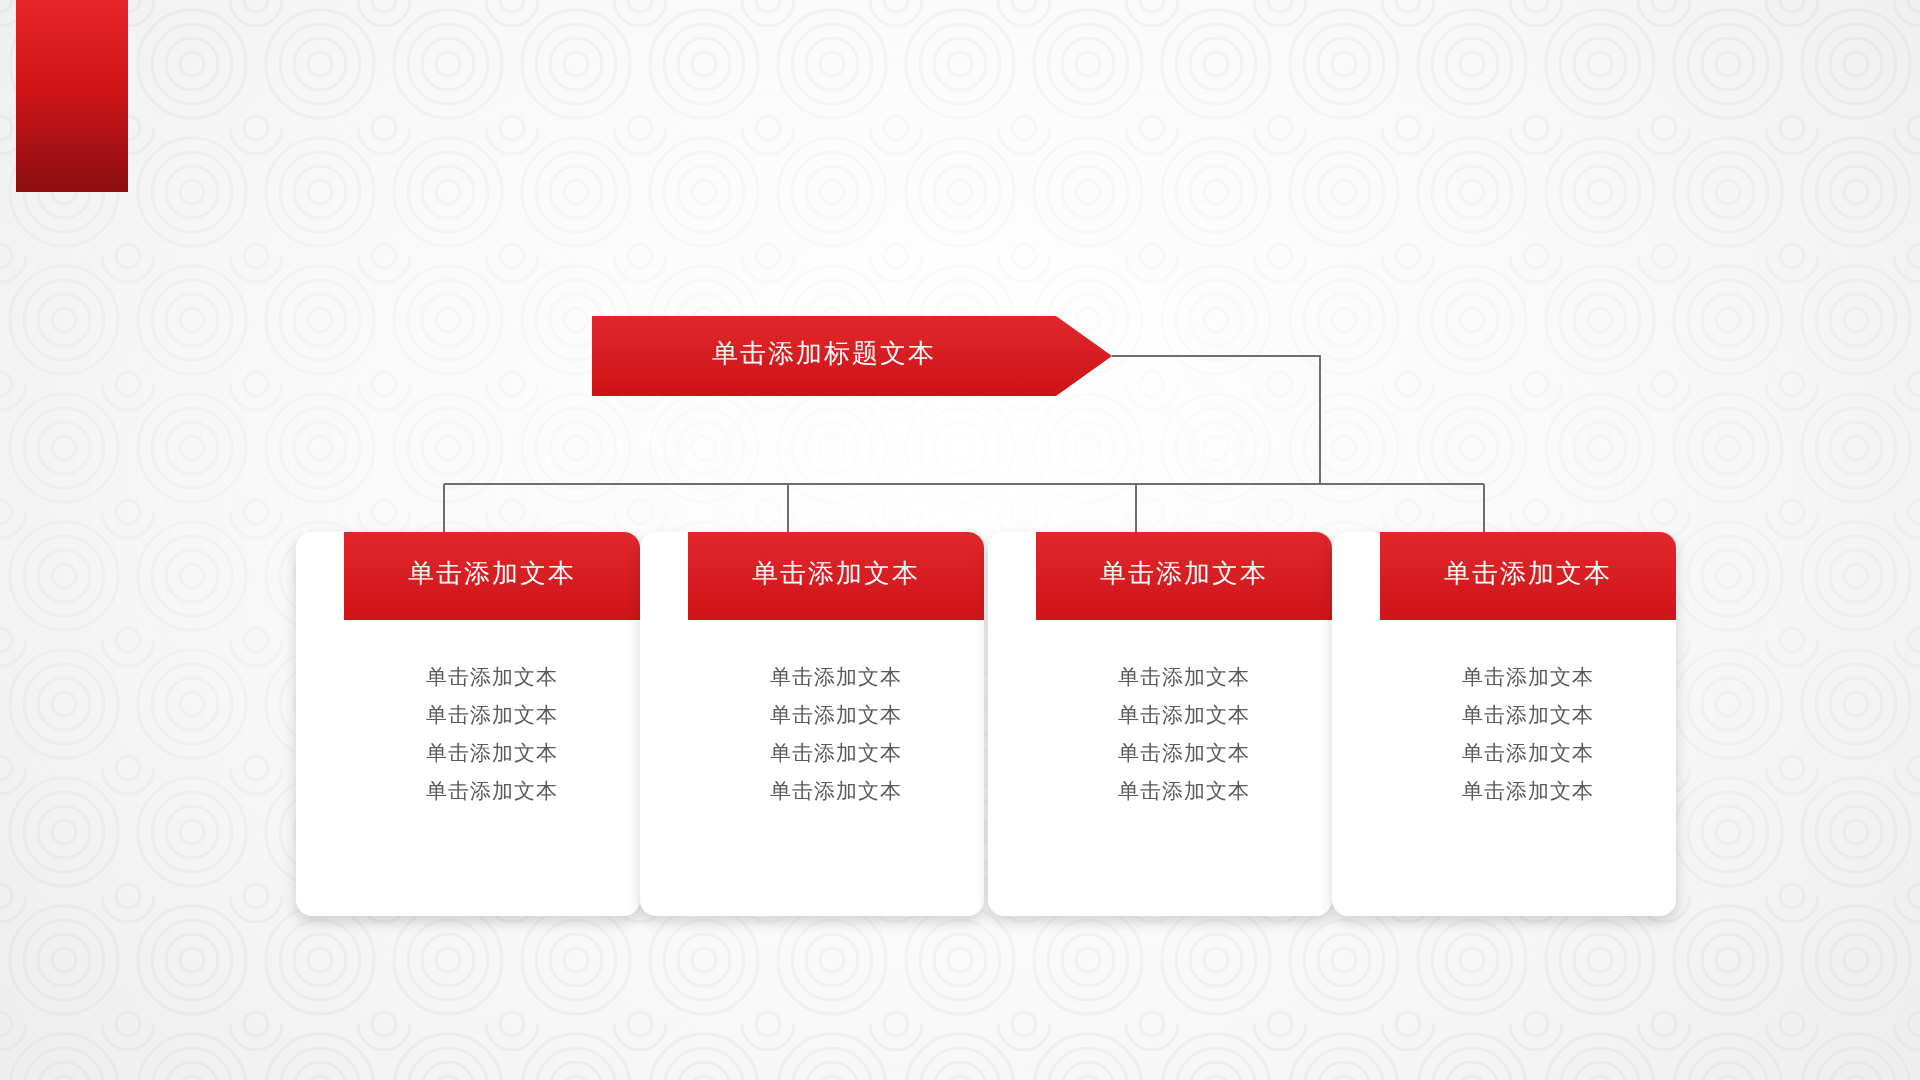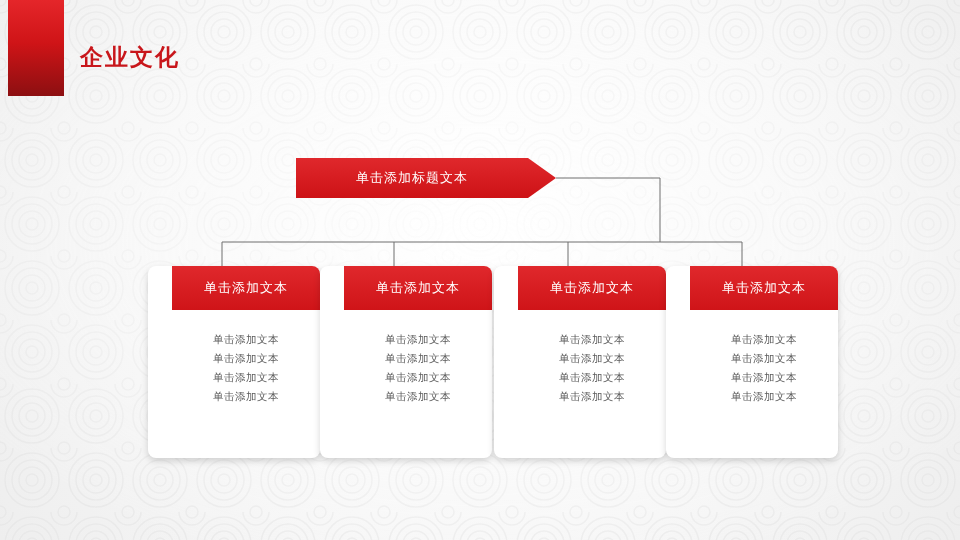--- a/index.html
+++ b/index.html
@@ -161,21 +161,20 @@
         <stop offset="100%" stop-color="#ffffff" stop-opacity="0.05"></stop>
       </radialGradient>
     </defs>
     <rect x="0" y="0" width="960" height="540" fill="url(#rings)"></rect>
     <rect x="0" y="0" width="960" height="540" fill="url(#fade)"></rect>
   </svg>
 
   <div id="corner-bar"></div>
 
   <div id="title-block">
-    <div id="title-cn">企业文化</div>
   </div>
 
   <svg id="connectors" viewBox="0 0 960 540" xmlns="http://www.w3.org/2000/svg">
     <g fill="none" stroke="#6e6e6e" stroke-width="1">
 
       <path d="M556 178 L660 178 L660 242"></path>
 
       <path d="M222 242 L742 242"></path>
 
       <path d="M222 242 L222 266"></path>

